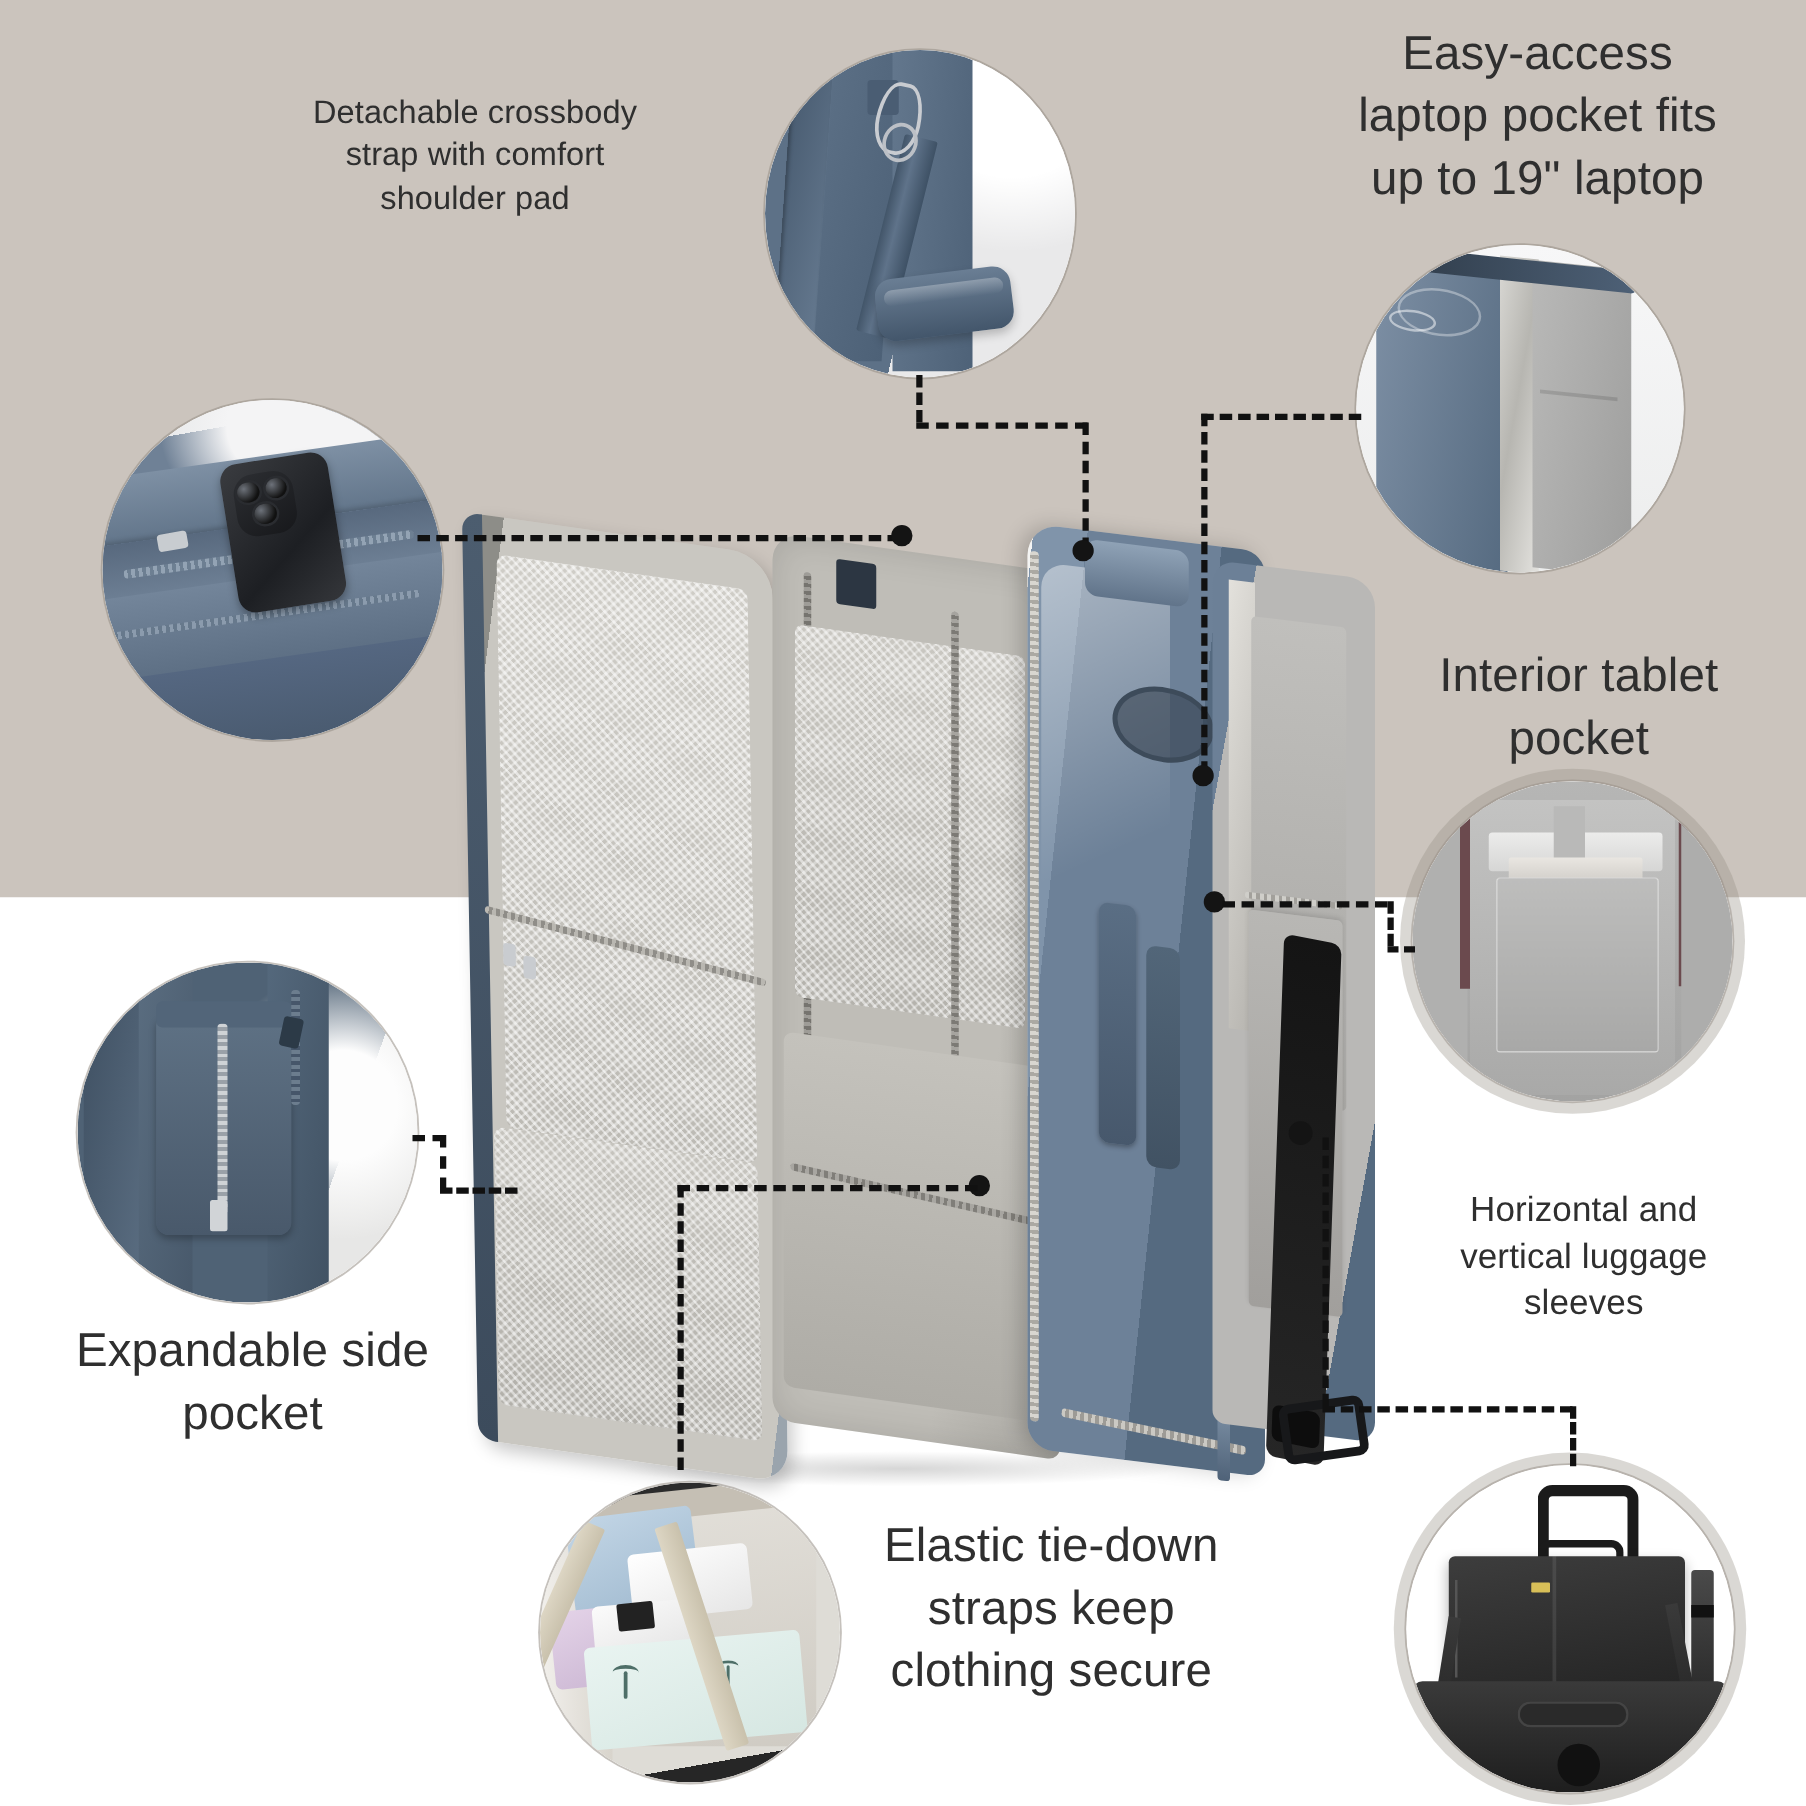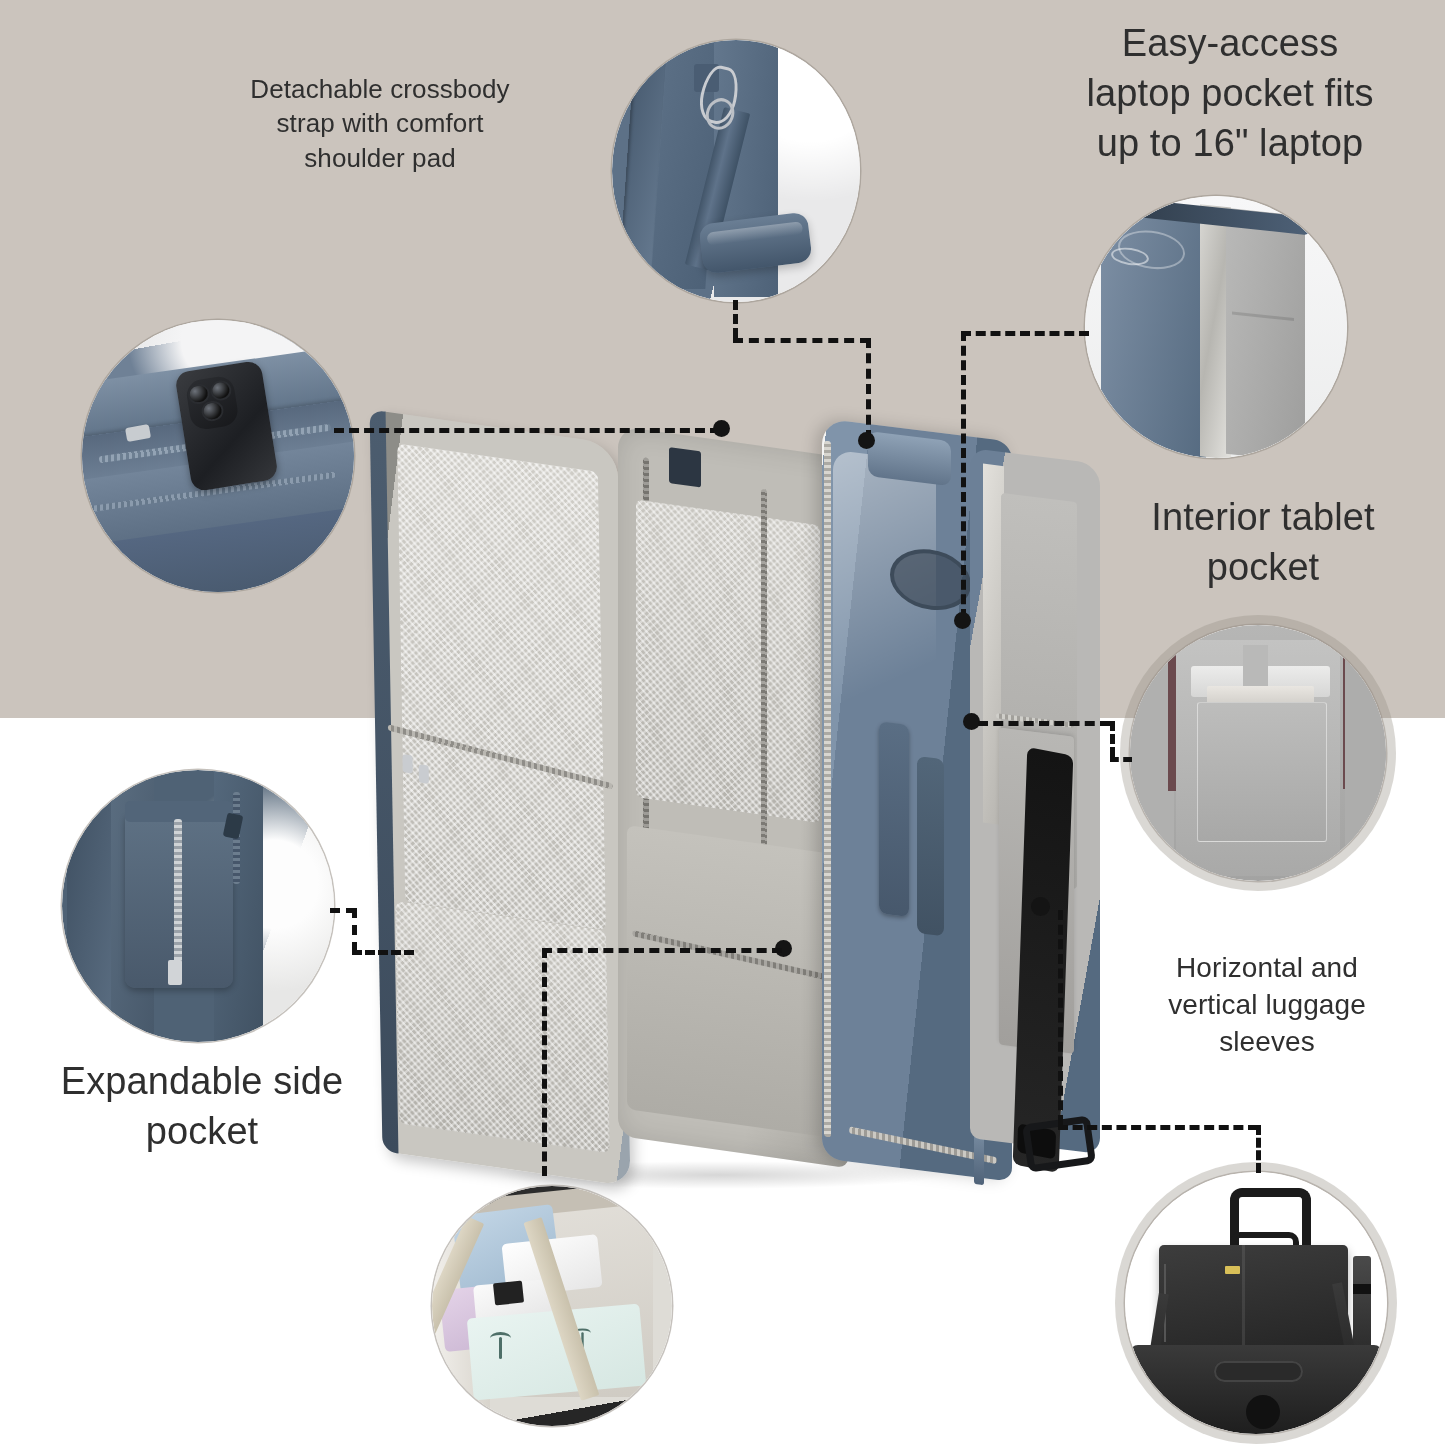--- a/index.html
+++ b/index.html
@@ -364,21 +364,21 @@
       </div>
   </div>
 
   <div class="dv" style="left:733px;top:300px;height:38px;"></div>
   <div class="dh" style="left:733px;top:338px;width:137px;"></div>
   <div class="dv" style="left:866px;top:338px;height:102px;"></div>
   <div class="dot" style="left:858px;top:432px;width:17px;height:17px;"></div>
 
   <div class="cap" style="left:1030px;top:18px;width:400px;font-size:38px;">Easy-access
 laptop pocket fits
-up to 16" laptop</div>
+up to 19" laptop</div>
   <div class="circ" style="left:1085px;top:196px;width:262px;height:262px;">
     <div class="inner">
         <div class="ph p-laptop">
       <div class="body"></div>
           <div class="tabx"></div>
       <div class="silver"></div>
           <div class="grey"></div>
           <div class="edge"></div>
     </div>
       </div>
@@ -404,21 +404,21 @@
             <div class="lens l2"></div>
             <div class="lens l3"></div>
       </div>
     </div>
       </div>
   </div>
 
   <div class="dh" style="left:334px;top:428px;width:386px;"></div>
   <div class="dot" style="left:713px;top:420px;width:17px;height:17px;"></div>
 
-  <div class="cap" style="left:1098px;top:492px;width:330px;font-size:38px;">Interior tablet
+  <div class="cap" style="left:1098px;top:516px;width:330px;font-size:38px;">Interior tablet
 pocket</div>
   <div class="circ ring2" style="left:1130px;top:625px;width:256px;height:256px;">
     <div class="inner">
         <div class="ph p-tablet">
       <div class="wallL"></div>
           <div class="trim"></div>
           <div class="trimR"></div>
       <div class="back"></div>
           <div class="lap"></div>
           <div class="strapv"></div>
@@ -493,18 +493,21 @@
       <div class="cloth white2"></div>
       <div class="cloth mint"></div>
       <div class="palm pl1"></div>
       <div class="palm pl2"></div>
       <div class="strapd sA"></div>
       <div class="strapd sB"></div>
       <div class="buckle"></div>
     </div>
       </div>
   </div>
+  <div class="cap" style="left:660px;top:1212px;width:362px;font-size:38px;">Elastic tie-down
+straps keep
+clothing secure</div>
 
   <div class="dot" style="left:775px;top:940px;width:17px;height:17px;"></div>
   <div class="dh" style="left:542px;top:948px;width:240px;"></div>
   <div class="dv" style="left:542px;top:948px;height:228px;"></div>
 
 </div>
 
 </body></html>

